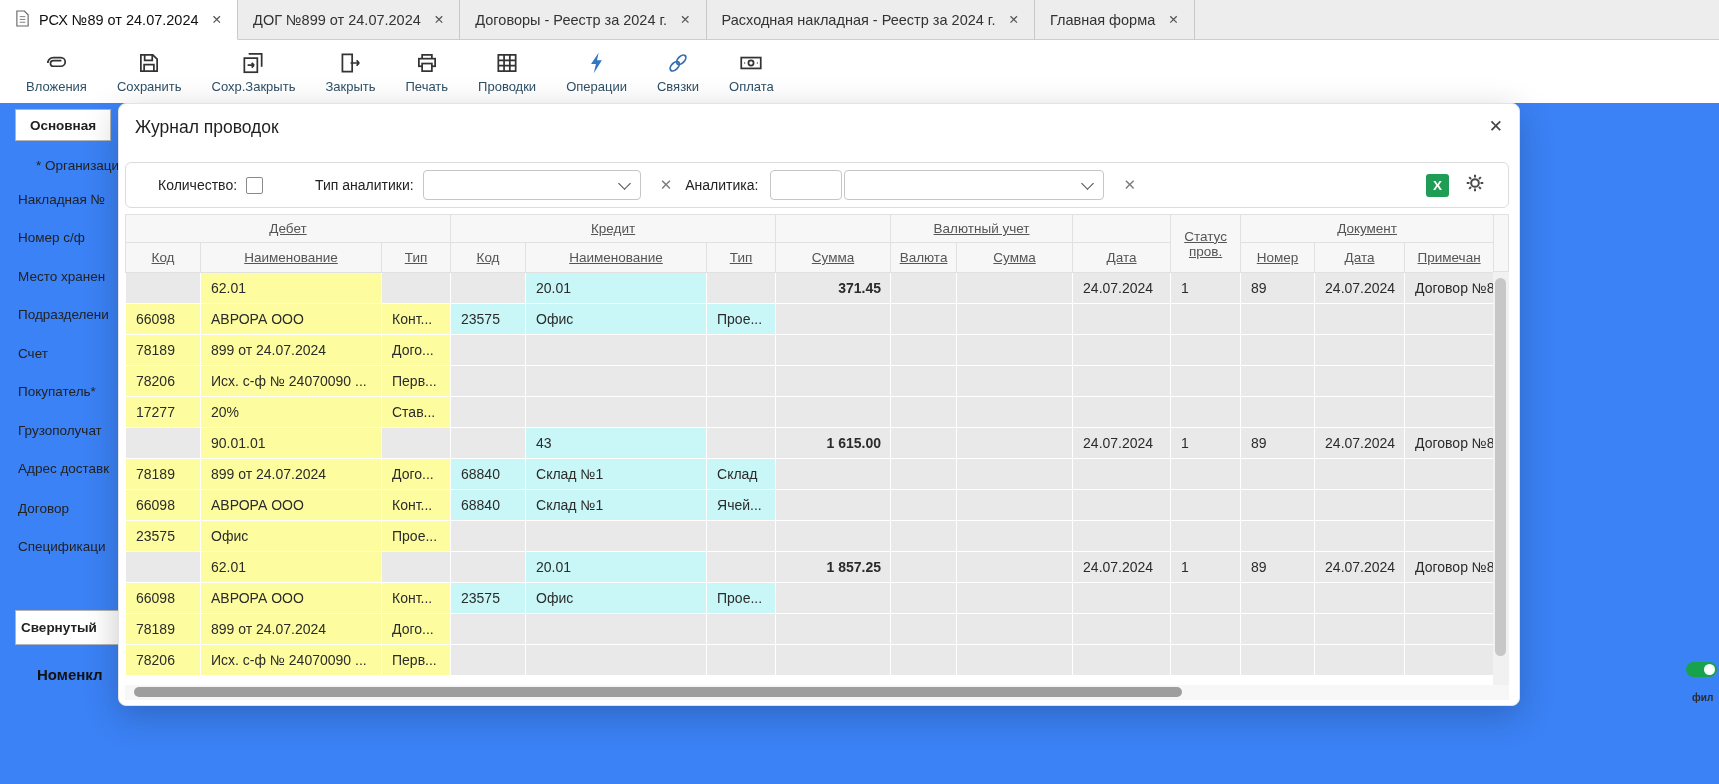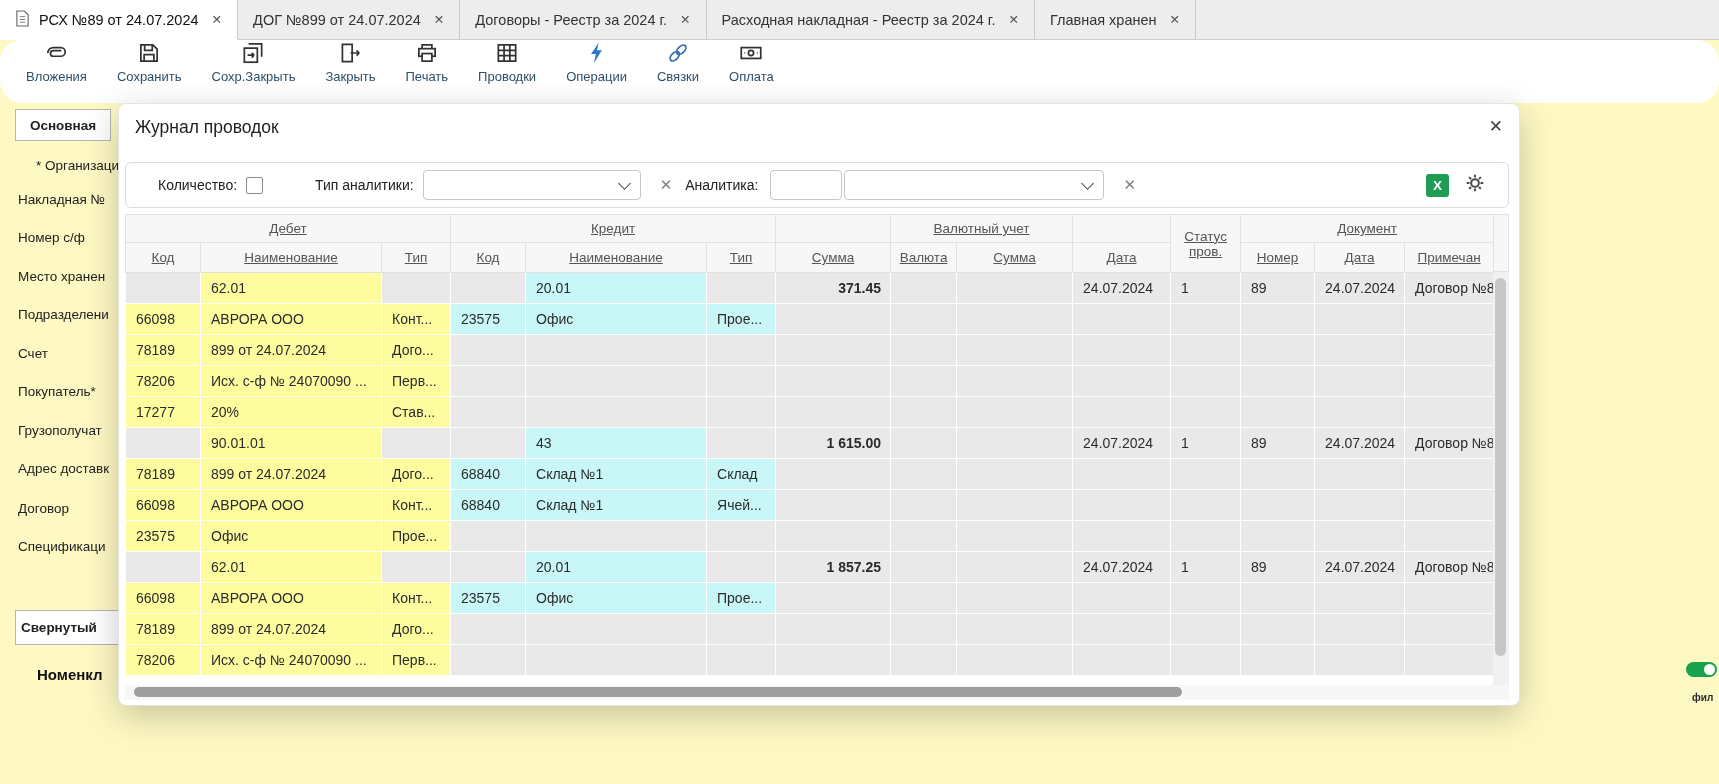--- a/index.html
+++ b/index.html
@@ -1,29 +1,29 @@
 <!DOCTYPE html>
 <html><head>
 <meta charset="utf-8">
 <style>
   html,body{margin:0;padding:0;background:#fff;}
-  .screen{position:relative;width:1719px;height:784px;overflow:hidden;background:#fef9c3;
+  .screen{position:relative;width:1719px;height:784px;overflow:hidden;background:#3b82f6;
           font-family:"Liberation Sans","DejaVu Sans",sans-serif;color:#222;}
 
   
   .tabbar{position:absolute;left:0;top:0;width:100%;height:40px;background:#ededed;
           border-bottom:1px solid #cdcdcd;display:flex;box-sizing:border-box;}
   .tab{display:flex;align-items:center;gap:9px;padding:0 15px;border-right:1px solid #c9c9c9;
        font-size:14.5px;color:#333;background:#ededed;cursor:pointer;white-space:nowrap;}
   .tab.active{background:#fff;color:#101010;border-bottom:1px solid #fff;margin-bottom:-1px;}
   .tab .x{font-size:12.5px;color:#555;margin-left:4px;}
 
   
   .toolbar{position:absolute;left:0;top:40px;width:100%;height:63px;background:#fff;
-           display:flex;padding-left:26px;gap:30px;box-sizing:border-box;border-radius:22px;}
+           display:flex;align-items:center;padding-left:26px;gap:30px;box-sizing:border-box;}
   .titem{display:flex;flex-direction:column;align-items:center;gap:3px;cursor:pointer;}
   .titem .lbl{font-size:13px;color:#2e5066;white-space:nowrap;}
   .titem svg{display:block;}
 
   
   .form-layer{position:absolute;inset:0;}
   .main-tab{position:absolute;left:15px;top:109px;height:32px;min-width:96px;background:#fff;
             border:1px solid #b5b5b5;display:flex;align-items:center;justify-content:center;
             font-weight:bold;font-size:13.5px;color:#222;box-sizing:border-box;padding:0 10px;}
   .fl{position:absolute;left:18px;font-size:13.5px;color:#222;white-space:nowrap;}
@@ -100,21 +100,21 @@
     </div>
     <div class="tab">
       <span>Договоры - Реестр за 2024 г.</span>
       <span class="x">✕</span>
     </div>
     <div class="tab">
       <span>Расходная накладная - Реестр за 2024 г.</span>
       <span class="x">✕</span>
     </div>
     <div class="tab">
-      <span>Главная хранен</span>
+      <span>Главная форма</span>
       <span class="x">✕</span>
     </div>
   </div>
 
   <div class="toolbar">
     <div class="titem">
       <span>
         <svg width="26" height="26" viewBox="0 0 24 24" fill="none" stroke="#333" stroke-width="1.6">
             <path d="M4.5 12a5 5 0 0 1 5-5h7a4 4 0 0 1 0 8h-7a2.6 2.6 0 0 1 0-5.2h7.5"></path>
           </svg>

